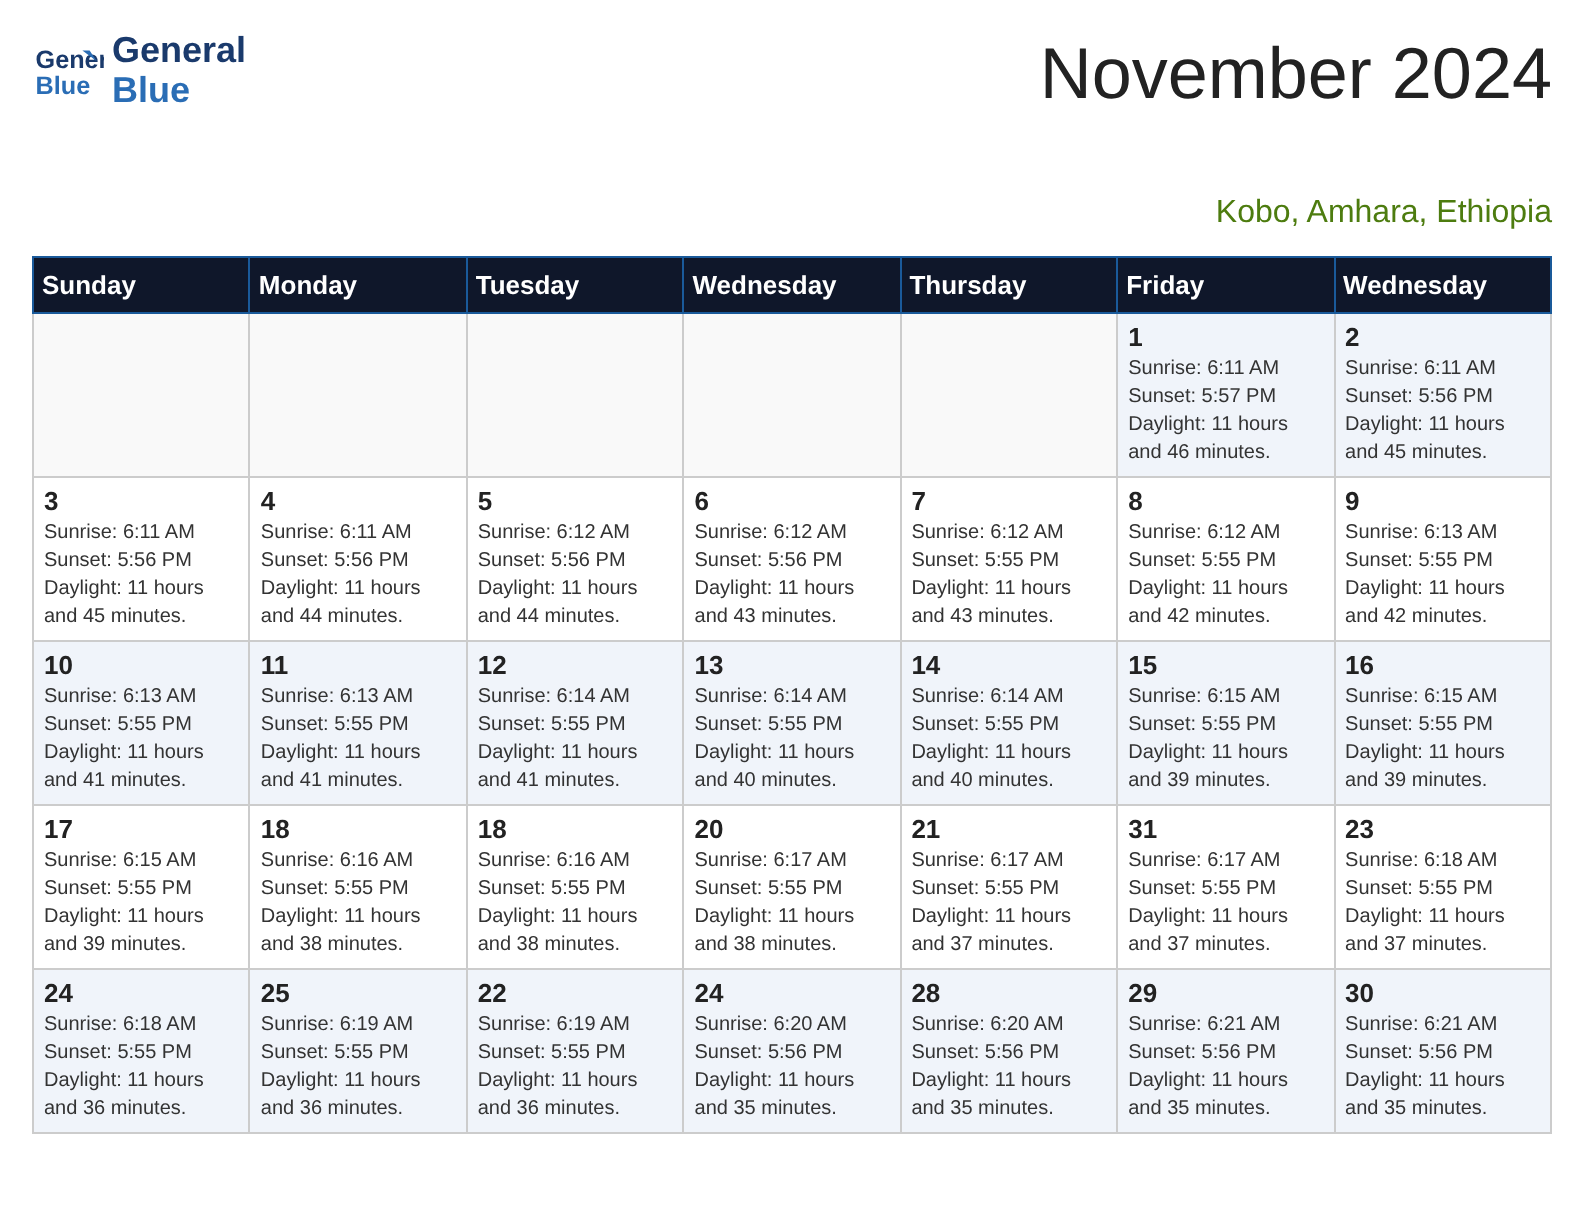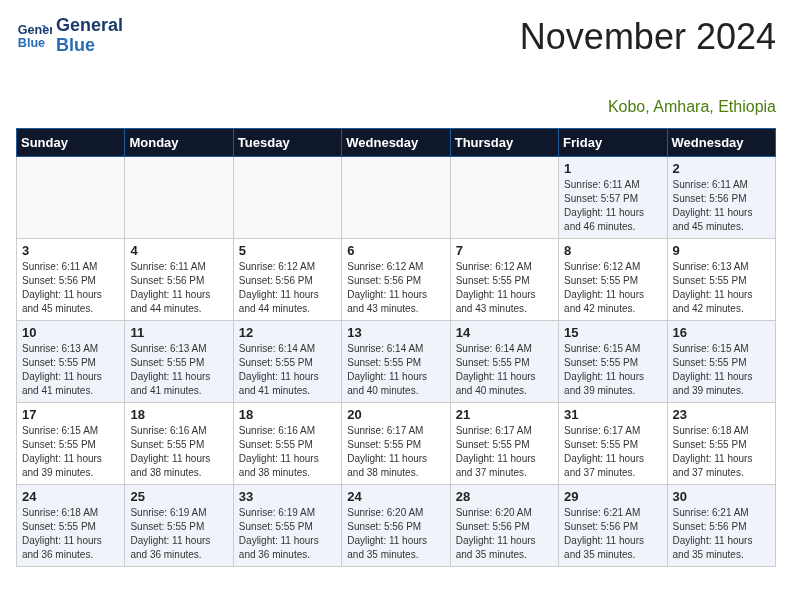--- a/index.html
+++ b/index.html
@@ -305,21 +305,21 @@
 and 36 minutes.</div>
         </td>
         <td>
           <span class="day-num">25</span>
           <div class="day-detail" style="white-space: pre-line;">Sunrise: 6:19 AM
 Sunset: 5:55 PM
 Daylight: 11 hours
 and 36 minutes.</div>
         </td>
         <td>
-          <span class="day-num">33</span>
+          <span class="day-num">22</span>
           <div class="day-detail" style="white-space: pre-line;">Sunrise: 6:19 AM
 Sunset: 5:55 PM
 Daylight: 11 hours
 and 36 minutes.</div>
         </td>
         <td>
           <span class="day-num">24</span>
           <div class="day-detail" style="white-space: pre-line;">Sunrise: 6:20 AM
 Sunset: 5:56 PM
 Daylight: 11 hours

